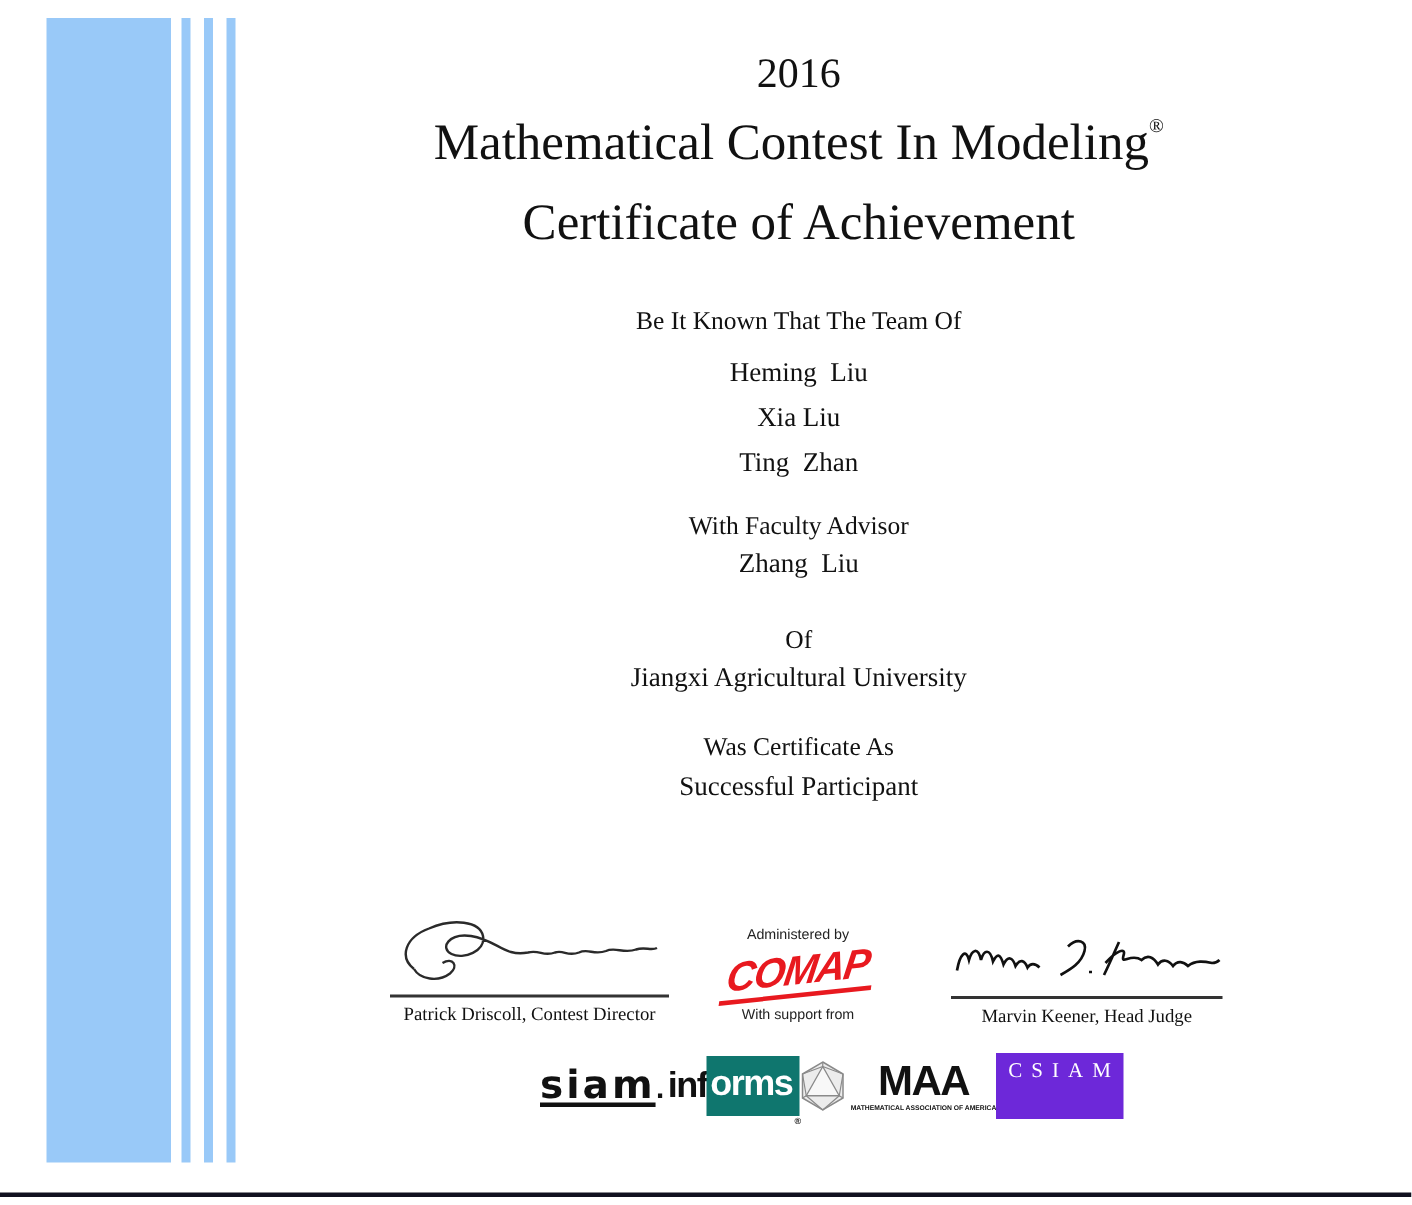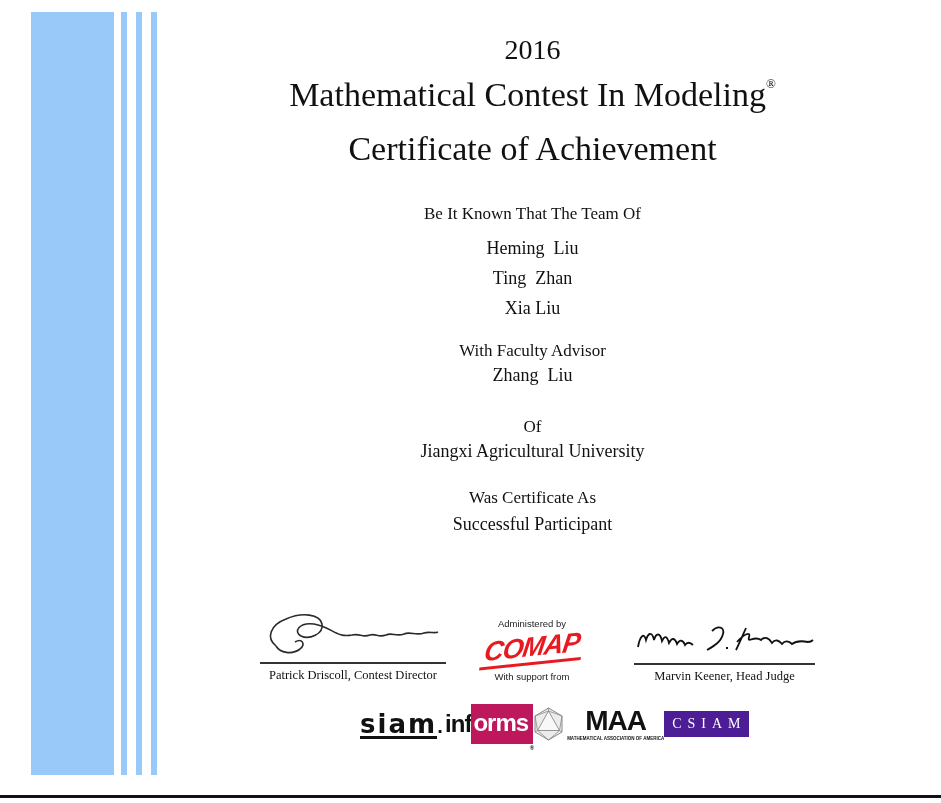--- a/index.html
+++ b/index.html
@@ -51,51 +51,51 @@
   
   .logos{position:absolute;left:360px;top:700px;width:356px;height:48px;
     display:flex;align-items:center;justify-content:space-between;}
   .siam{font-family:"DejaVu Sans", sans-serif;font-weight:800;font-size:26px;
     letter-spacing:2px;color:#111;line-height:1;}
   .siam .s-main{text-decoration:underline;text-decoration-thickness:3px;text-underline-offset:3px;}
   .siam .s-dot{font-size:16px;}
   .informs{display:flex;align-items:center;font-family:"Liberation Sans", sans-serif;
     font-weight:800;font-size:24px;letter-spacing:-1px;line-height:1;}
   .informs .inf{color:#111;}
-  .informs .orms{background:#be185d;color:#fff;padding:7px 5px 9px 2px;position:relative;}
+  .informs .orms{background:#0f766e;color:#fff;padding:7px 5px 9px 2px;position:relative;}
   .informs .reg{position:absolute;right:-1px;bottom:-7px;font-size:6px;color:#111;letter-spacing:0;}
   .maa{display:flex;align-items:center;}
   .maa-text{margin-left:3px;text-align:center;}
   .maa-big{font-family:"Liberation Sans", sans-serif;font-weight:800;font-size:28px;
     letter-spacing:-1px;line-height:1;color:#111;}
   .maa-tag{font-family:"Liberation Sans", sans-serif;font-weight:bold;font-size:4.5px;
     letter-spacing:0;color:#111;margin-top:1px;white-space:nowrap;}
-  .csiam{background:#4c1d95;color:#fff;font-family:"Liberation Serif", serif;
-    font-size:14px;letter-spacing:6px;padding:6px 2px 6px 8px;line-height:1;}
+  .csiam{background:#6d28d9;color:#fff;font-family:"Liberation Serif", serif;
+    font-size:14px;letter-spacing:6px;padding:6px 2px 24px 8px;line-height:1;}
 
   .bottom-rule{position:absolute;left:0;top:795px;width:941px;height:3px;background:#10101f;}
 </style>
 </head>
 <body>
 
 <div class="bar bar-wide"></div>
 <div class="bar bar-t1"></div>
 <div class="bar bar-t2"></div>
 <div class="bar bar-t3"></div>
 
 <div class="content">
   <div class="row year">2016</div>
   <div class="row title"><span>Mathematical Contest In Modeling</span><sup>®</sup></div>
   <div class="row subtitle">Certificate of Achievement</div>
 
   <div class="row intro team-intro">Be It Known That The Team Of</div>
   <div class="row members">
     <div class="big">Heming  Liu</div>
+    <div class="big">Xia Liu</div>
     <div class="big">Ting  Zhan</div>
-    <div class="big">Xia Liu</div>
   </div>
 
   <div class="row intro advisor-intro">With Faculty Advisor</div>
   <div class="row big advisor">Zhang  Liu</div>
 
   <div class="row intro of">Of</div>
   <div class="row big institution">Jiangxi Agricultural University</div>
 
   <div class="row intro designation-intro">Was Certificate As</div>
   <div class="row big designation">Successful Participant</div>

